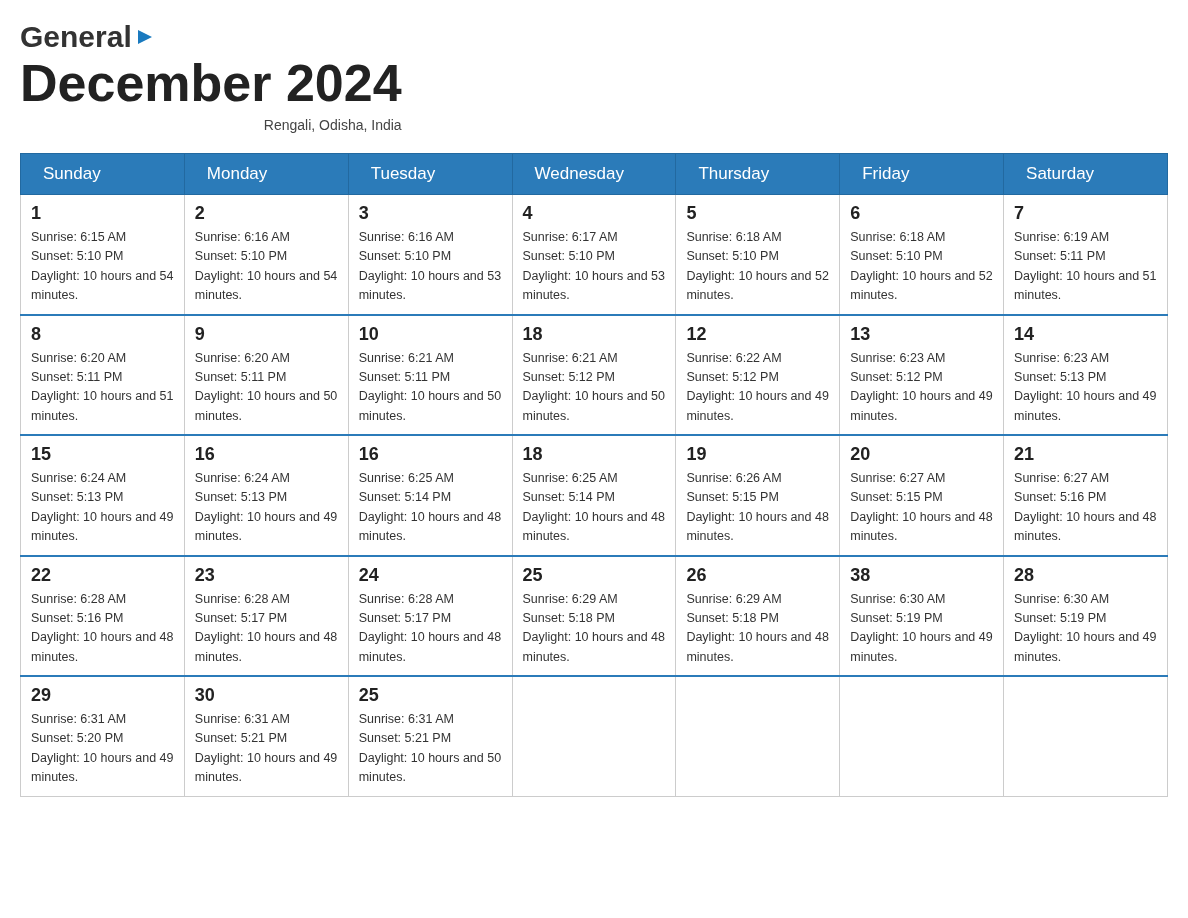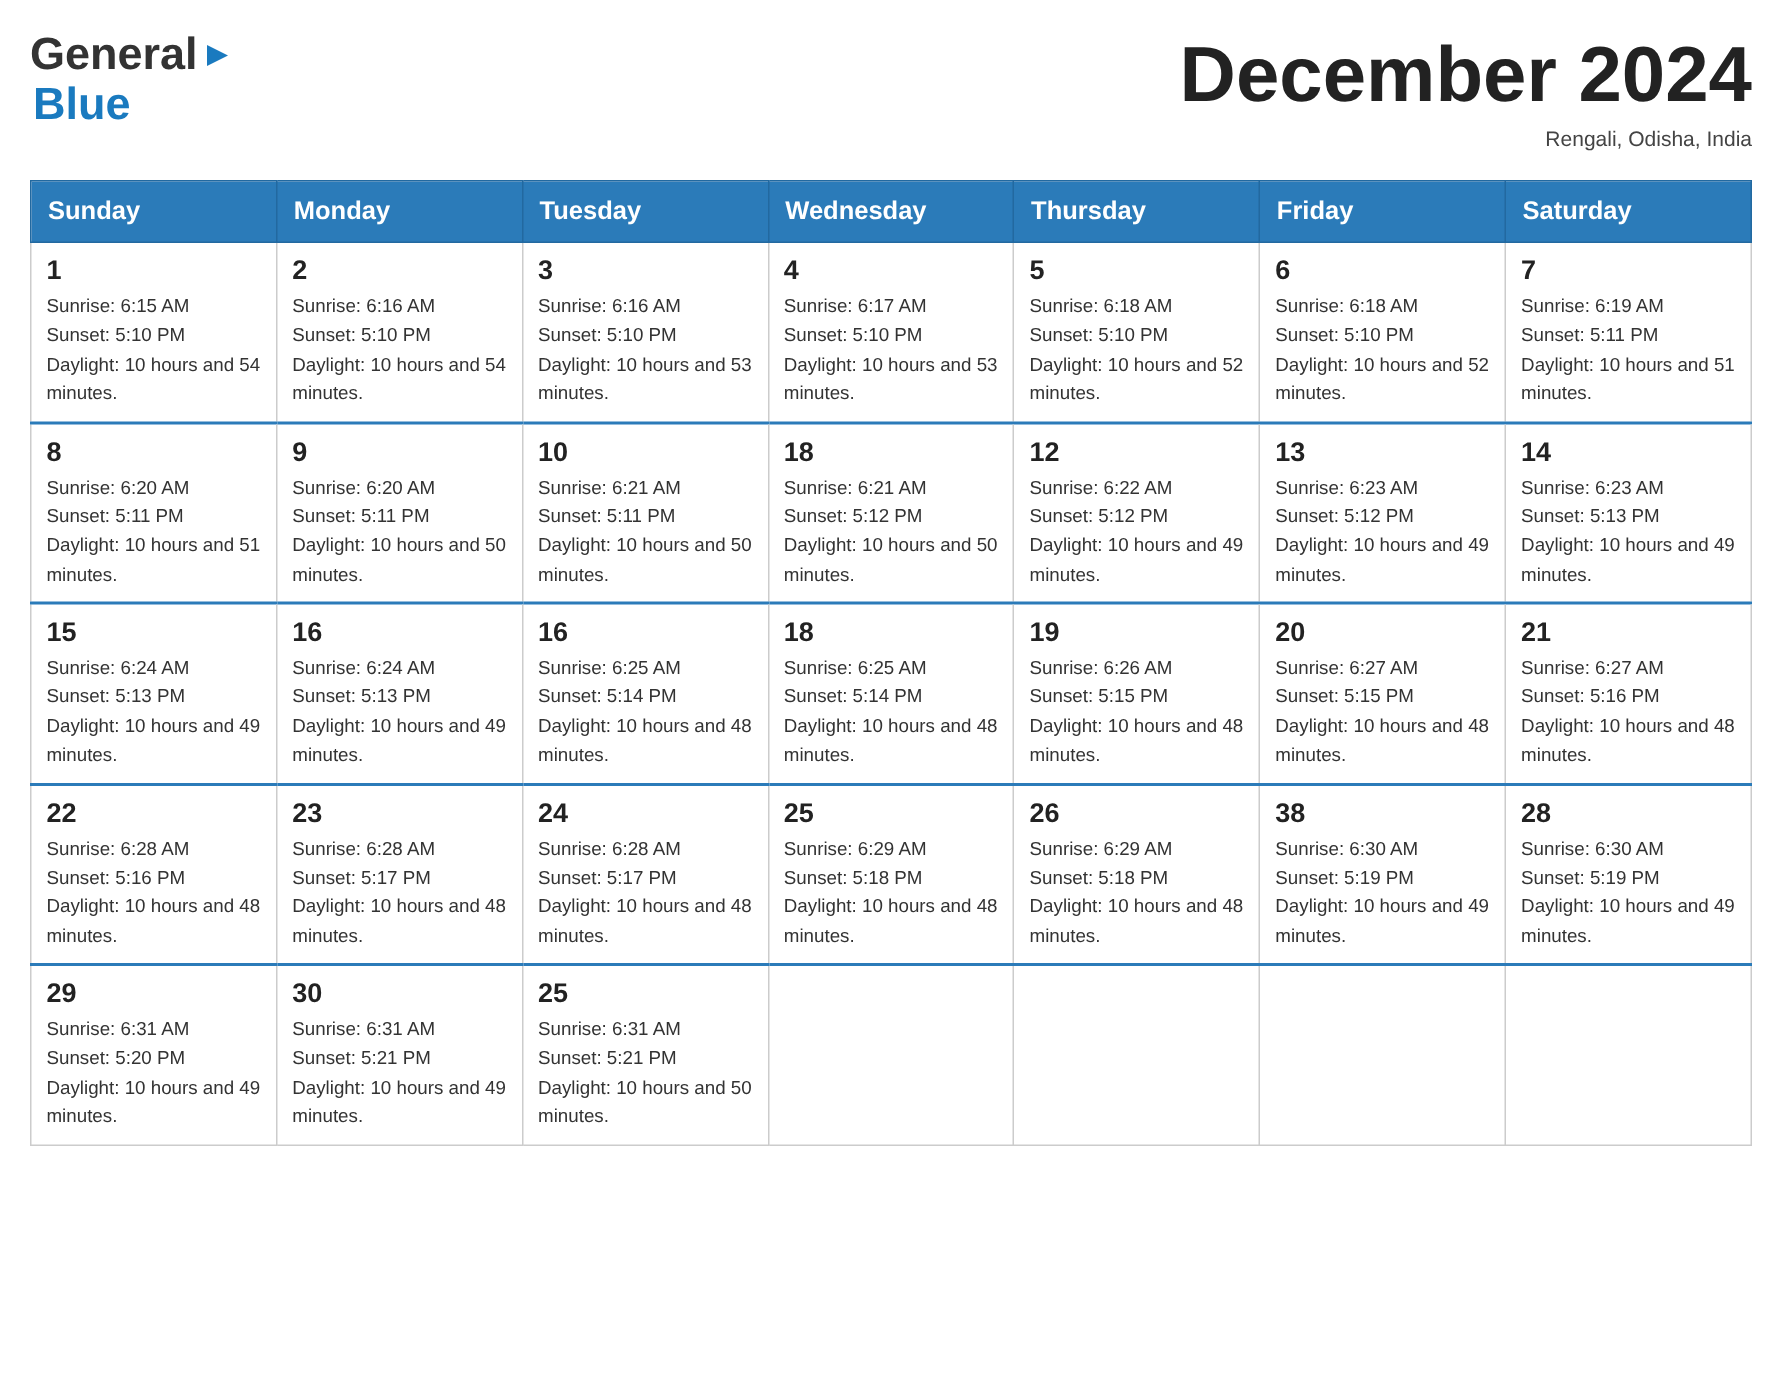--- a/index.html
+++ b/index.html
@@ -8,20 +8,21 @@
       background: #fff;
       padding: 20px;
       width: 1188px;
       min-height: 918px;
     }
     .header {
       display: flex;
       justify-content: space-between;
       align-items: flex-start;
       margin-bottom: 20px;
+      flex-direction: column;
     }
     .logo {
       display: flex;
       flex-direction: column;
       font-size: 28px;
       font-weight: bold;
       line-height: 1.1;
     }
     .title-block {
       text-align: right;
@@ -38,22 +39,22 @@
     }
     .calendar {
       width: 100%;
       border-collapse: collapse;
       border: 1px solid #aaa;
     }
     .calendar th {
       background: #2b7bb9;
       color: #fff;
       font-size: 17px;
-      font-weight: bold;
-      padding: 10px 11px;
+      font-weight: normal;
+      padding: 10px 22px;
       text-align: left;
       border: 1px solid #2269a0;
     }
     .calendar td {
       vertical-align: top;
       padding: 8px 10px;
       border: 1px solid #ccc;
       width: 14.28%;
       min-height: 120px;
       font-size: 13px;
@@ -99,23 +100,20 @@
 </head>
 <body>
 
 <div class="header">
   <div class="logo">
     <div class="logo-icon-area">
       <span class="logo-text-general">General</span>
       <svg class="logo-triangle-svg" width="22" height="22" viewBox="0 0 22 22">
         <polygon points="4,4 18,11 4,18" fill="#1a7abf"></polygon>
       </svg>
-    </div>
-    <div>
-      <span class="logo-line2">Blue</span>
     </div>
   </div>
   <div class="title-block">
     <div class="month-title">December 2024</div>
     <div class="location">Rengali, Odisha, India</div>
   </div>
 </div>
 
 <table class="calendar">
   <thead>

